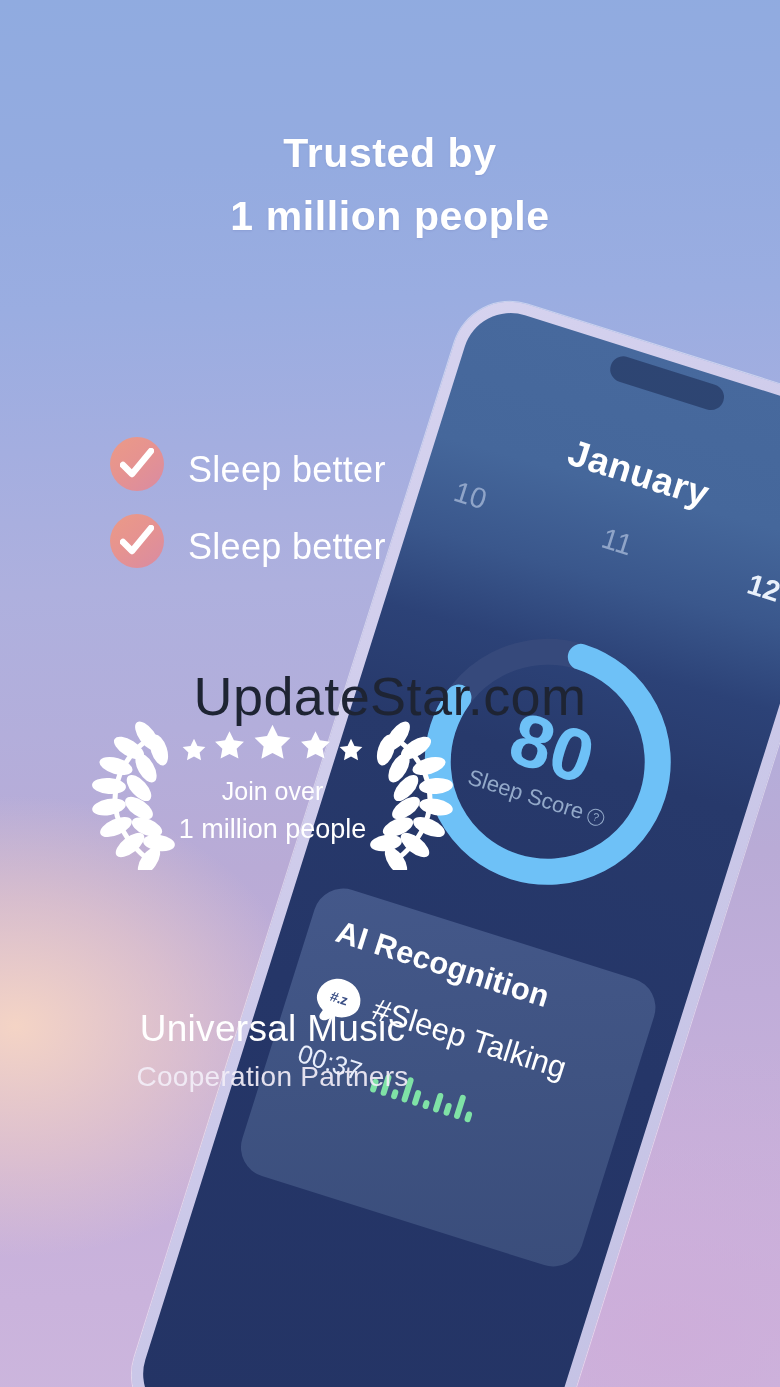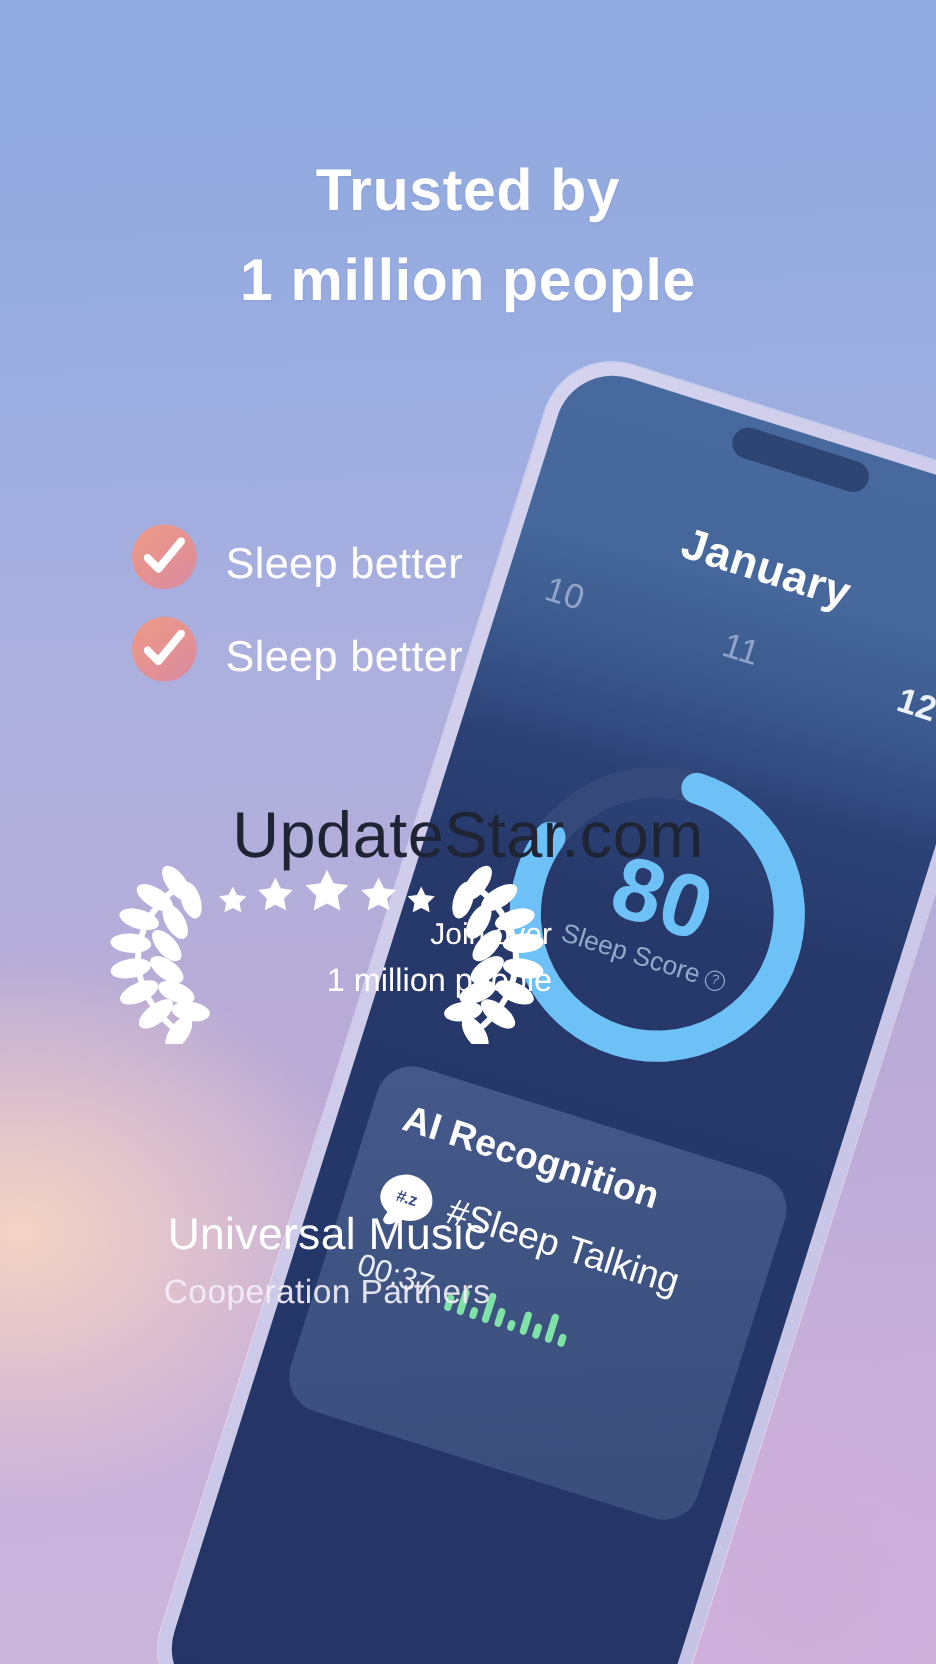--- a/index.html
+++ b/index.html
@@ -168,21 +168,21 @@
   .wave i {
     display:block; width:6px; border-radius:3px;
     background:#7fe2a6;
   }
 
   
   .headline {
     position:absolute; left:0; right:0; top:122px;
     text-align:center;
     color:#ffffff;
-    font-size:49px;
+    font-size:41px;
     font-weight:800;
     line-height:1.54;
     letter-spacing:0.6px;
     z-index:5;
     text-shadow:0 1px 2px rgba(90,100,160,0.18);
   }
   .headline .l2 { display:block; }
 
   .benefits {
     position:absolute; left:110px; top:437px;
@@ -223,22 +223,22 @@
     z-index:6;
   }
   .wreath-svg { position:absolute; left:0; top:0; }
   .stars-row {
     position:absolute; left:0; right:0; top:12px;
     display:flex; align-items:center; justify-content:center;
     gap:6px;
   }
   .stars-row svg { display:block; }
   .wreath-text {
-    position:absolute; left:0; right:0; top:52px;
-    text-align:right;
+    position:absolute; left:0; right:0; top:64px;
+    text-align:center;
     color:#ffffff;
     line-height:1.42;
   }
   .wreath-text .t1 { display:block; font-size:25px; font-weight:400; }
   .wreath-text .t2 { display:block; font-size:27px; font-weight:400; }
 
   .partner {
     position:absolute; left:0; width:545px; top:980px;
     text-align:center;
     z-index:5;

